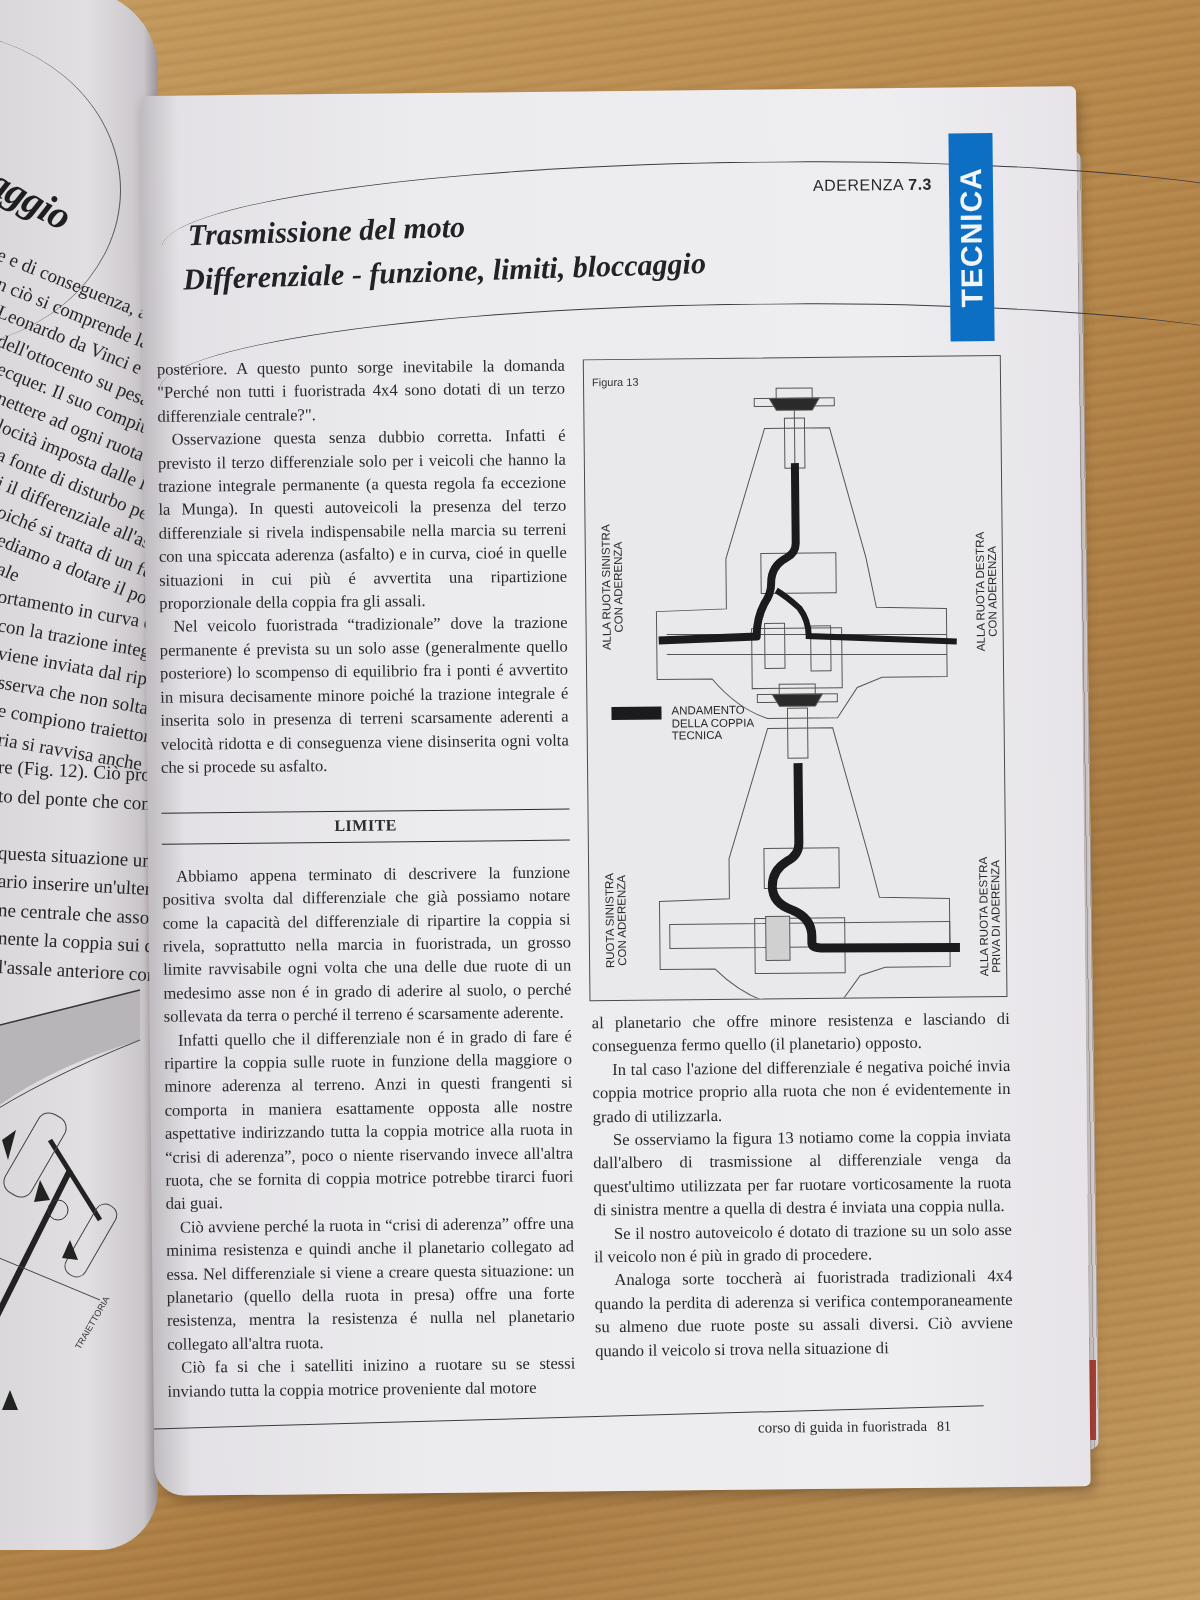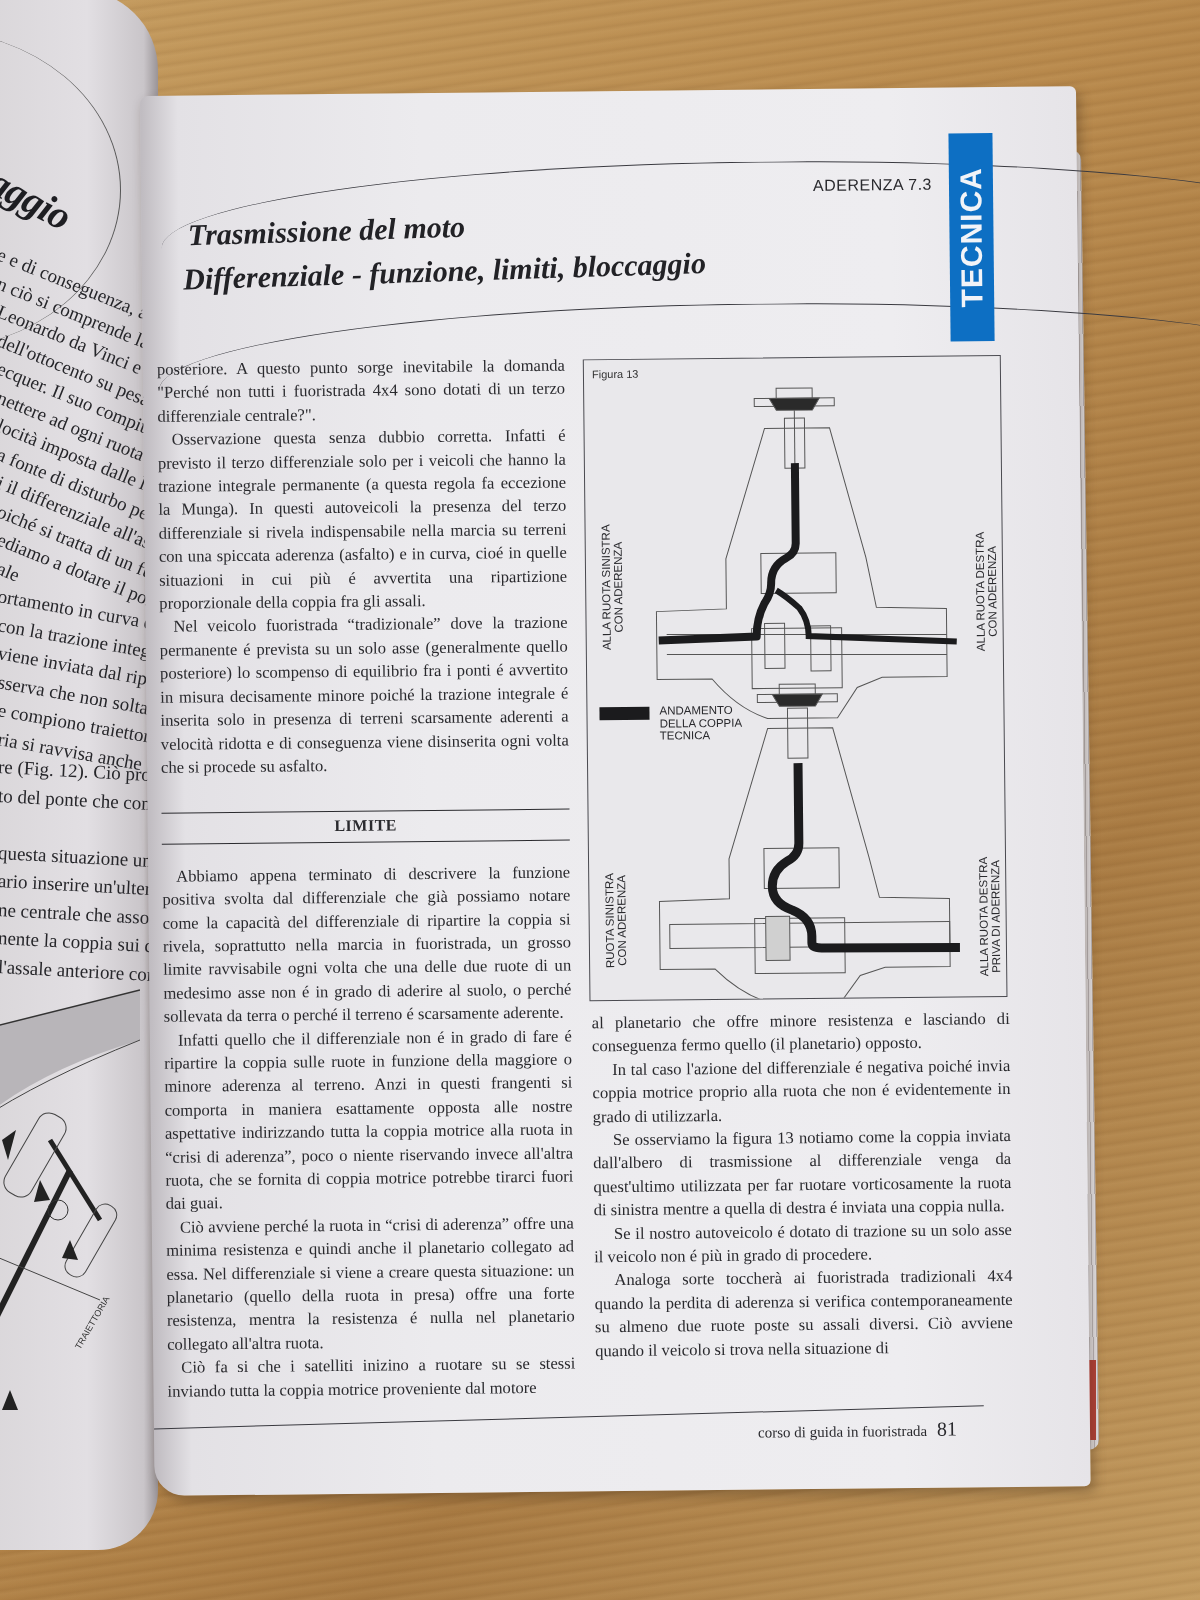--- a/index.html
+++ b/index.html
@@ -36,47 +36,47 @@
     border-radius: 8px 6px 6px 30px;
     box-shadow: 4px 6px 12px rgba(60,40,20,0.35);
   }
   .page-edges { position: absolute; left: 1050px; top: 150px; width: 40px; height: 1300px;
     background: repeating-linear-gradient(90deg, #e8e6ea 0 3px, #bdb9bd 3px 4px); transform: rotate(-0.8deg); border-radius: 0 10px 10px 0; }
   .page-edge-red { position: absolute; left: 1088px; top: 1360px; width: 8px; height: 80px; background: #b8423a; }
 
   .header-arc-top { position: absolute; left: 20px; top: 72px; width: 1200px; height: 200px; border-top: 1.5px solid #3a3a40; border-radius: 50% 50% 0 0 / 40% 40% 0 0; }
   .header-arc-bot { position: absolute; left: 16px; top: 214px; width: 1200px; height: 200px; border-top: 1.5px solid #3a3a40; border-radius: 50% 50% 0 0 / 40% 40% 0 0; }
   .chapter { position: absolute; left: 672px; top: 88px; font-family: "Liberation Sans", sans-serif; font-size: 16px; color: #2a2a2e; letter-spacing: 0.5px; }
-  .chapter b { font-weight: normal; }
+  .chapter b { font-weight: bold; }
   .title { position: absolute; left: 40px; top: 118px; font-size: 30px; font-style: italic; font-weight: bold; color: #222226; line-height: 44px; transform: rotate(-1.2deg); transform-origin: left top; }
   .title .l1 { display: block; margin-left: 6px; }
   .tecnica { position: absolute; left: 808px; top: 46px; width: 44px; height: 208px; background: #0d6fc3;
     display: flex; align-items: center; justify-content: center; }
   .tecnica span { transform: rotate(-90deg); color: #f2f4f8; font-family: "Liberation Sans", sans-serif; font-weight: bold; font-size: 30px; letter-spacing: 1px; white-space: nowrap; }
 
   .col-left { position: absolute; left: 14px; top: 262px; width: 408px; font-size: 16.6px; color: #2a2a2e; line-height: 23.4px; text-align: justify; }
   .col-left p { margin: 0; text-indent: 14px; }
   .col-left p.cont { text-indent: 0; }
   .section { margin: 34px 0 20px 0; border-top: 1.5px solid #2a2a2e; border-bottom: 1.5px solid #2a2a2e; text-align: center; padding: 2px 0 4px; font-weight: bold; font-size: 16px; letter-spacing: 0.5px; }
 
   .figure { position: absolute; left: 440px; top: 268px; width: 416px; height: 640px; border: 1.4px solid #4a4a50; background: #e9e8eb; }
-  .fig-label { position: absolute; left: 8px; top: 8px; font-family: "Liberation Sans", sans-serif; font-size: 11px; color: #333; }
+  .fig-label { position: absolute; left: 8px; top: 16px; font-family: "Liberation Sans", sans-serif; font-size: 11px; color: #333; }
   .fig-svg { position: absolute; left: 0; top: 0; }
   .vlabel { position: absolute; font-family: "Liberation Sans", sans-serif; font-size: 11.5px; color: #2a2a2e; line-height: 12px; transform: rotate(-90deg); transform-origin: left top; white-space: nowrap; text-align: center; }
-  .legend { position: absolute; left: 12px; top: 345px; display: flex; gap: 10px; align-items: flex-start; }
+  .legend { position: absolute; left: 24px; top: 345px; display: flex; gap: 10px; align-items: flex-start; }
   .legend-swatch { width: 50px; height: 13px; background: #1b1b1d; margin-top: 2px; }
   .legend-text { font-family: "Liberation Sans", sans-serif; font-size: 11.5px; color: #2a2a2e; line-height: 12.5px; }
 
   .col-right { position: absolute; left: 442px; top: 920px; width: 418px; font-size: 16.6px; color: #2a2a2e; line-height: 23.4px; text-align: justify; }
   .col-right p { margin: 0; text-indent: 20px; }
   .col-right p.cont { text-indent: 0; }
 
   .footer-line { position: absolute; left: 0; top: 1318px; width: 830px; border-top: 1.4px solid #3a3a40; transform: rotate(-1deg); transform-origin: right; }
   .footer { position: absolute; left: 604px; top: 1330px; font-size: 15px; color: #2a2a2e; }
-  .footer .pg { font-size: 20px; margin-left: 6px; }
+  .footer .pg { font-size: 14px; margin-left: 6px; }
 </style>
 </head>
 <body>
 
 <div class="wood"></div>
 
 <div class="left-page">
   <div class="left-arc1"></div>
   <div class="left-title">caggio</div>
   <div class="left-lines">

